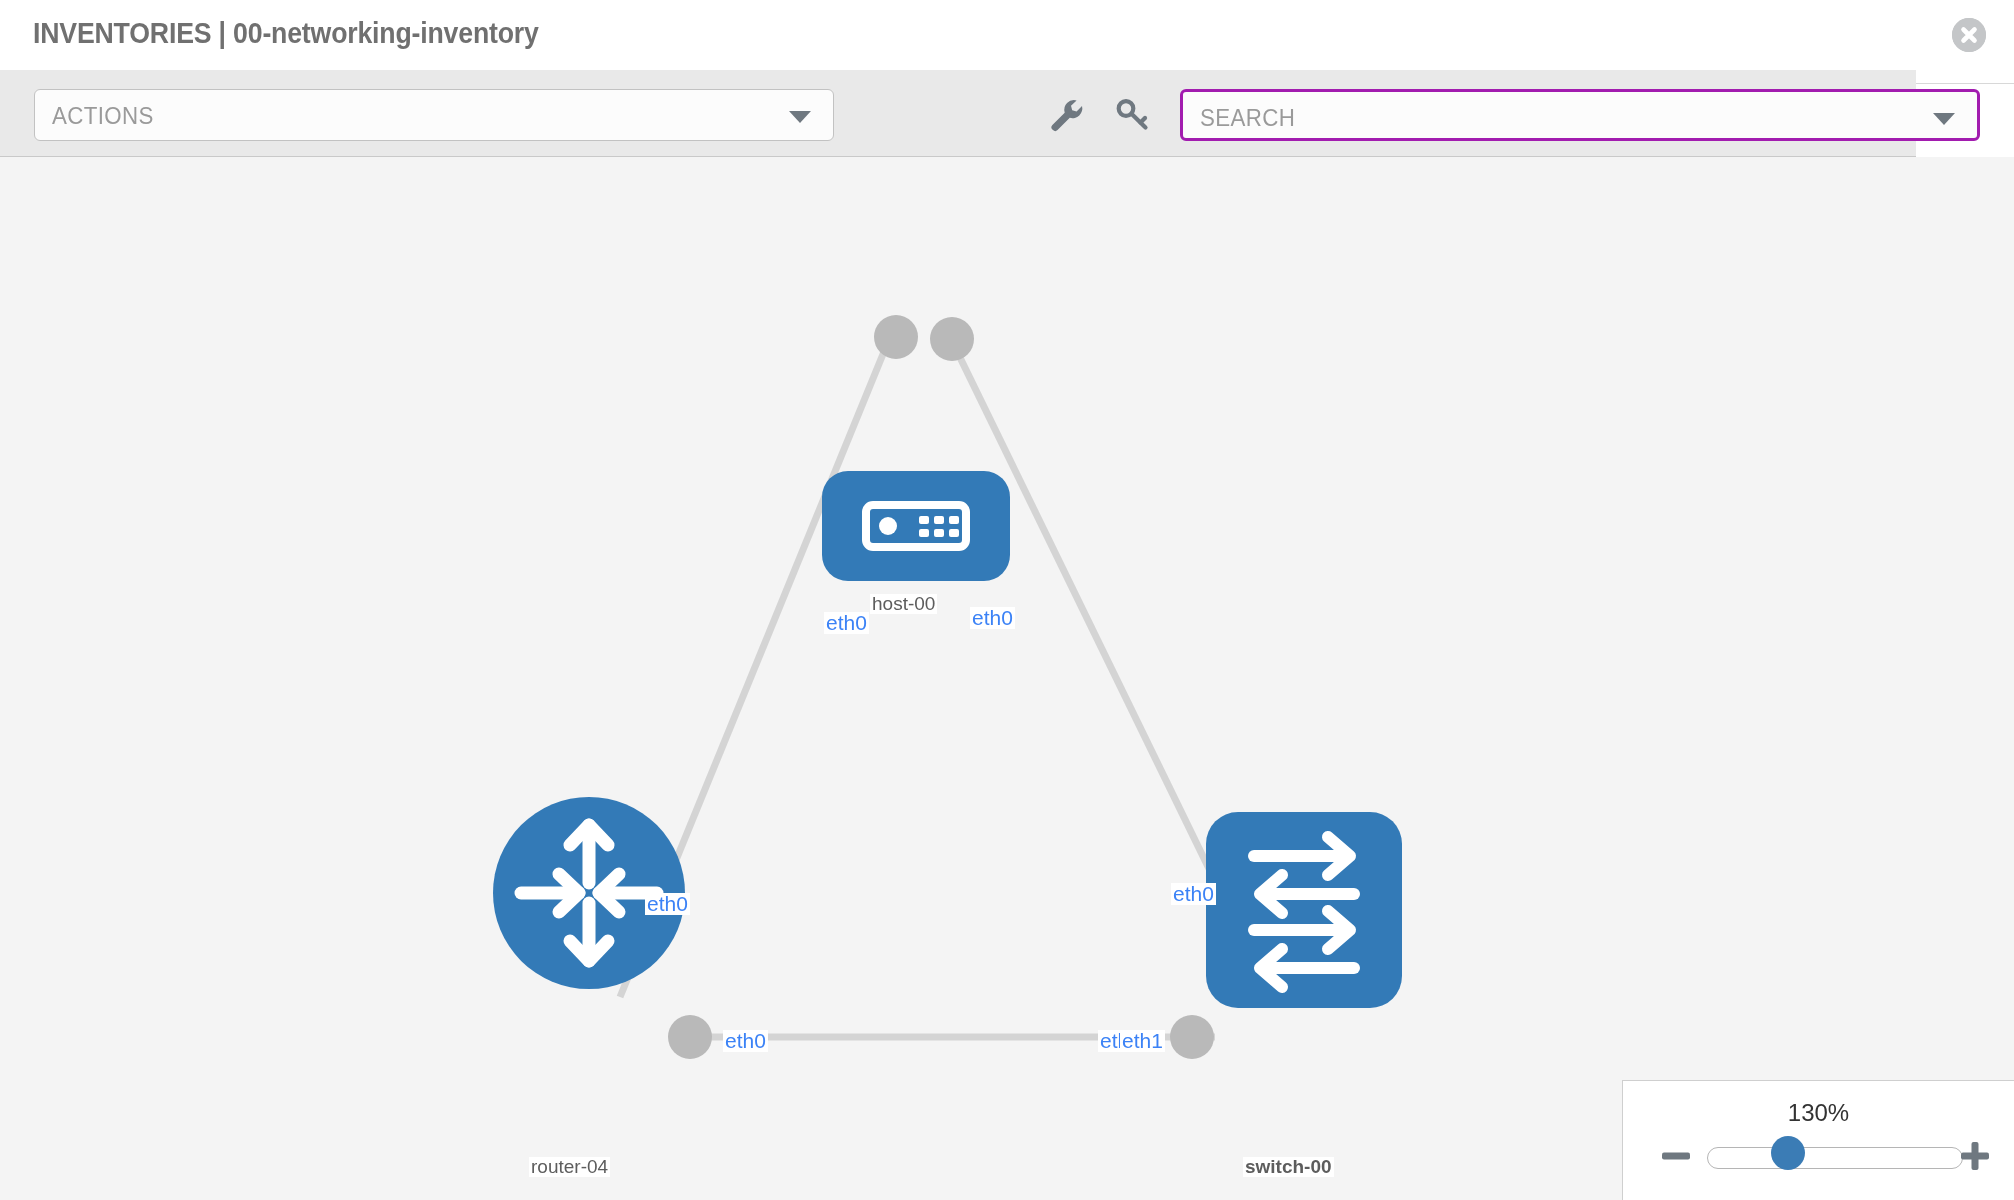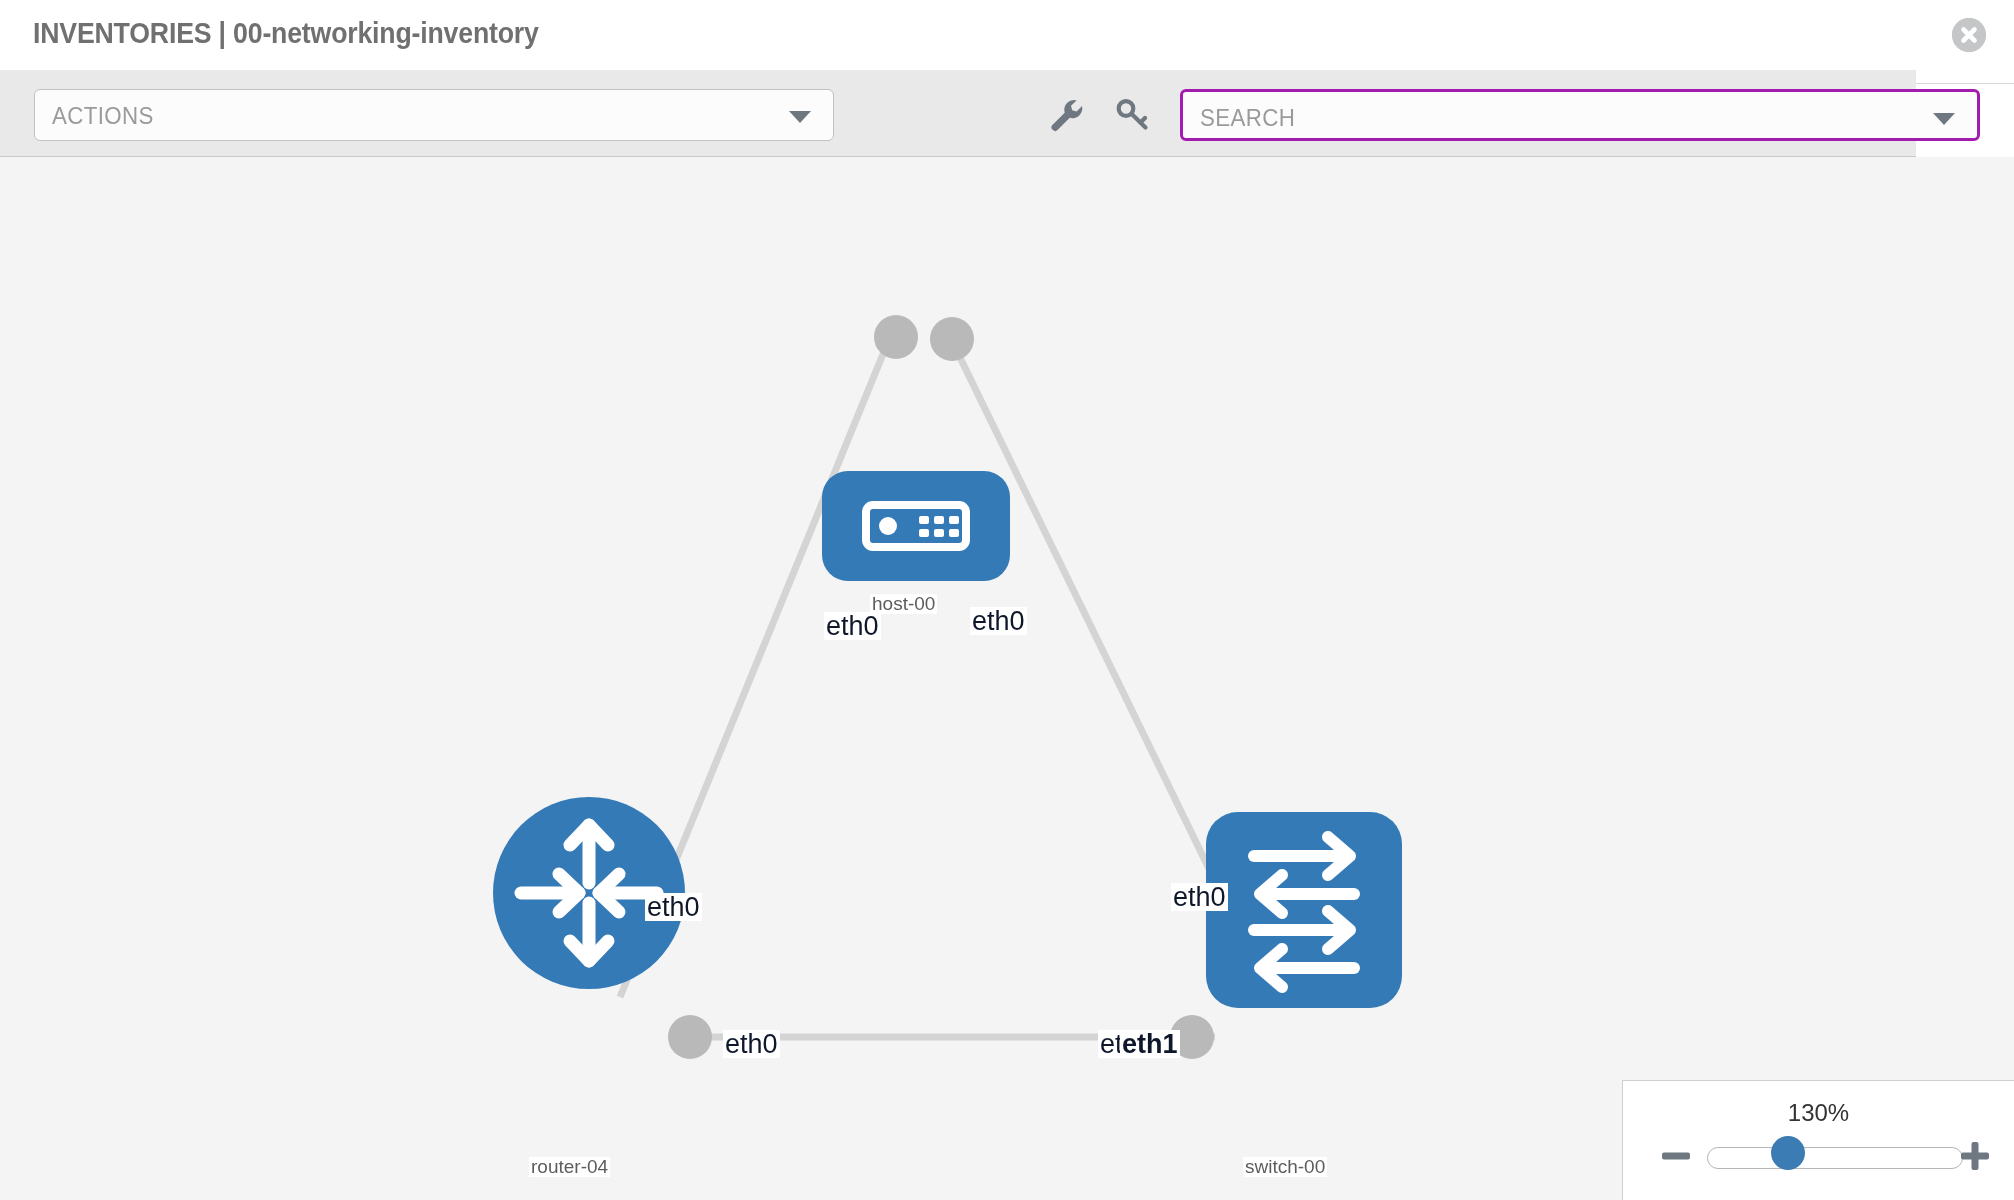--- a/index.html
+++ b/index.html
@@ -152,22 +152,22 @@
     background: #ffffff;
     color: #5d5d5d;
     font-size: 19px;
     white-space: nowrap;
     line-height: 1.05;
     padding: 0 2px;
   }
   .iface-label {
     position: absolute;
     background: #ffffff;
-    color: #0f172a;
-    font-size: 27px;
+    color: #3b82f6;
+    font-size: 21px;
     white-space: nowrap;
     line-height: 1.05;
     padding: 0 2px;
   }
 
   
   .zoom-panel {
     position: absolute;
     left: 1622px;
     top: 1080px;
@@ -336,35 +336,35 @@
           <path d="M1354 811 L1262 811"></path>
           <path d="M1282 792 L1260 811 L1282 830"></path>
         </g>
       </g>
     </svg>
 
     <div class="node-label" style="left:870px; top:437px;">host-00</div>
 
     <div class="node-label" style="left:529px; top:1000px;">router-04</div>
 
-    <div class="node-label" style="left:1243px; top:1000px;">switch-00</div>
+    <div class="node-label" style="left:1243px; top:1000px;font-weight:bold;">switch-00</div>
 
     <div class="iface-label" style="left:824px; top:455px;">eth0</div>
 
     <div class="iface-label" style="left:970px; top:450px;">eth0</div>
 
     <div class="iface-label" style="left:645px; top:736px;">eth0</div>
 
     <div class="iface-label" style="left:1171px; top:726px;">eth0</div>
 
     <div class="iface-label" style="left:723px; top:873px;">eth0</div>
 
     <div class="iface-label" style="left:1098px; top:873px;">eth0</div>
 
-    <div class="iface-label" style="left:1120px; top:873px;font-weight:bold;">eth1</div>
+    <div class="iface-label" style="left:1120px; top:873px;">eth1</div>
 
   </div>
 
   <div class="zoom-panel">
     <div class="zoom-value">130%</div>
 
     <div class="zoom-minus">
       <svg width="34" height="34" viewBox="0 0 34 34">
         <rect x="3" y="13.5" width="28" height="7" rx="2" fill="#6f7880"></rect>
       </svg>

